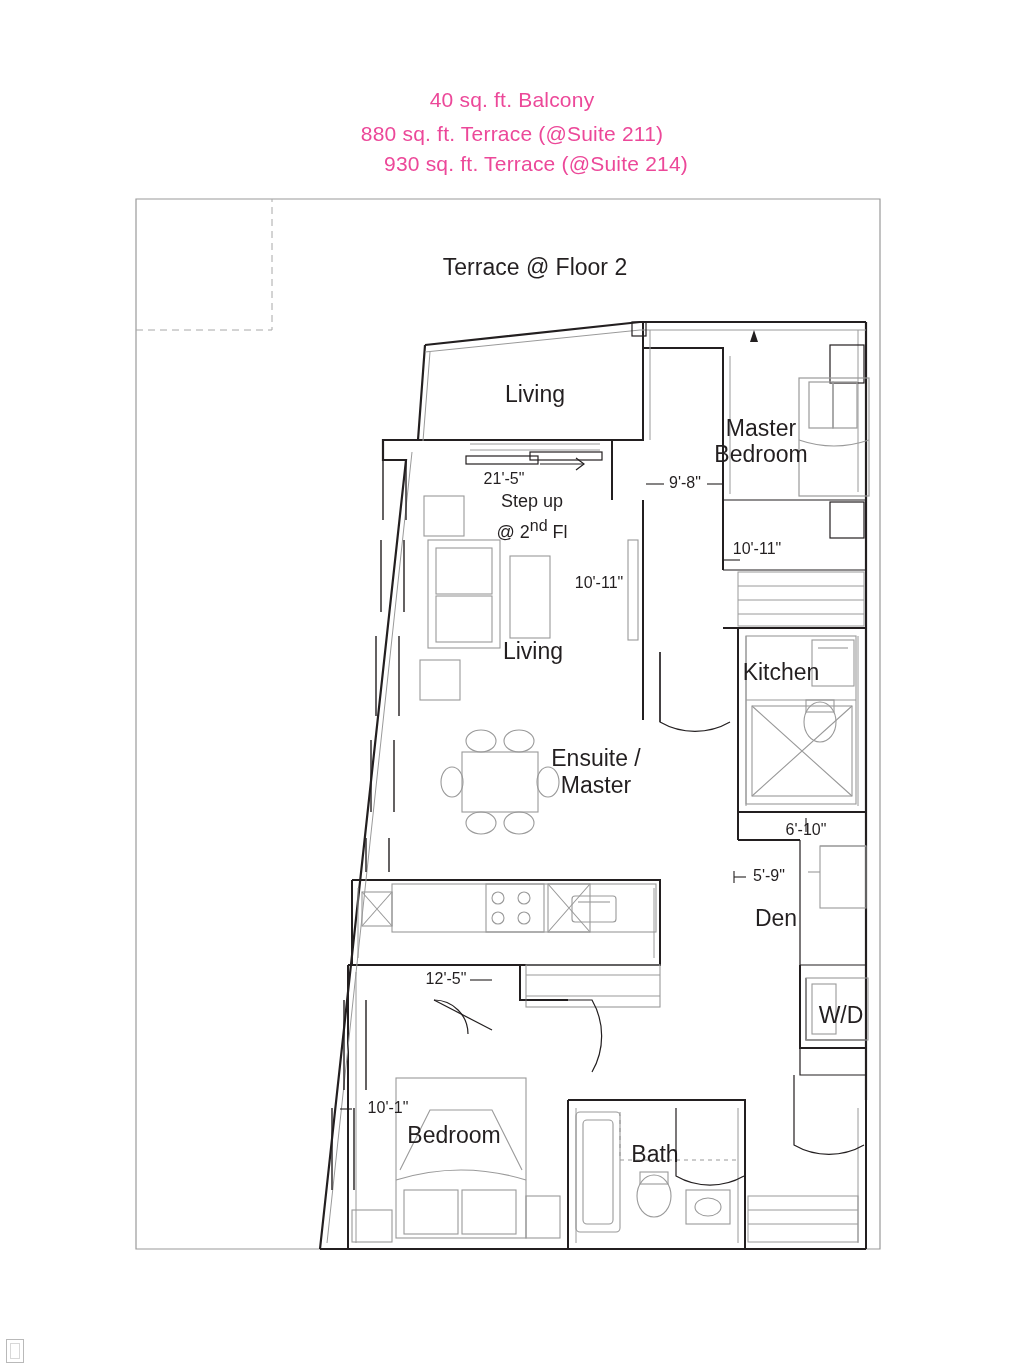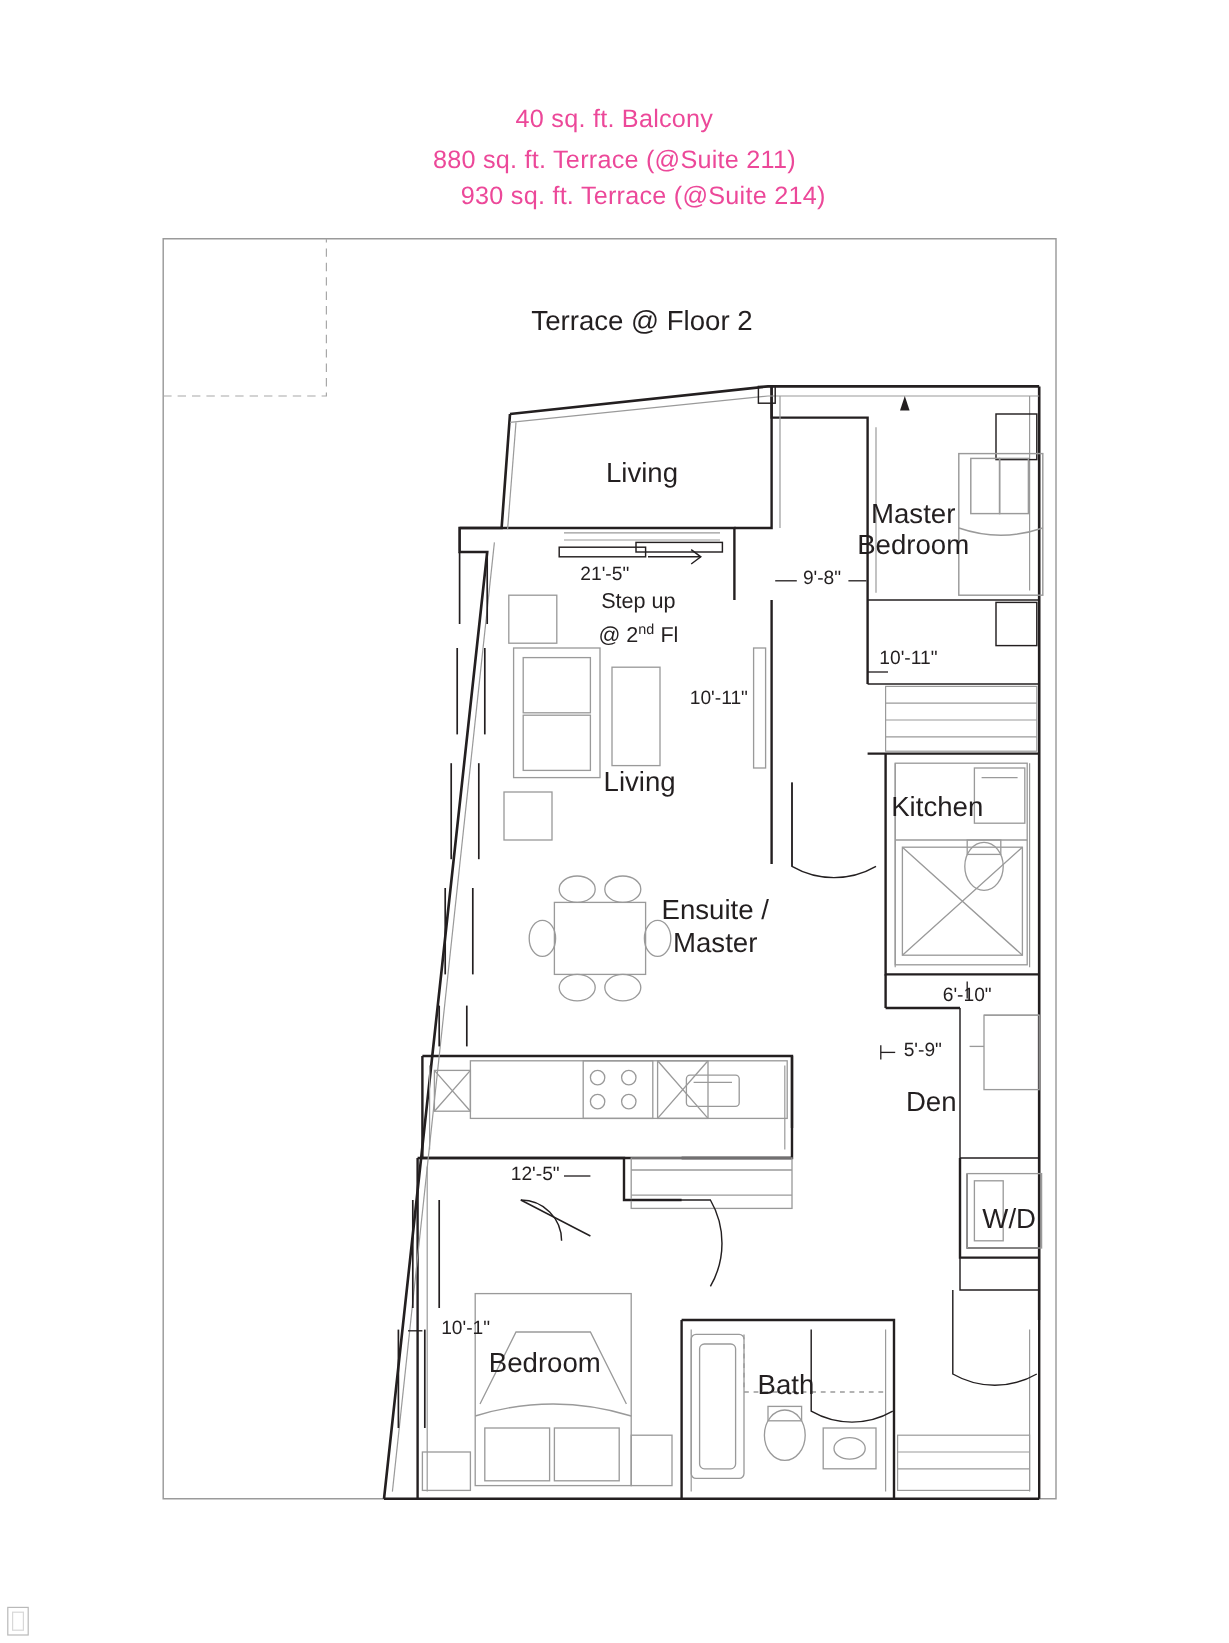--- a/index.html
+++ b/index.html
@@ -7,21 +7,21 @@
   #root{position:absolute;left:0;top:0;width:1024px;height:1369px;}
   .hdr{position:absolute;width:100%;text-align:center;font-size:21px;letter-spacing:.2px;color:#ec4899;}
   .hdr1{top:88px;}
   .hdr2{top:122px;}
   .hdr3{top:152px;padding-left:24px;}
   svg{position:absolute;left:0;top:0;}
   .lbl{position:absolute;font-size:23px;color:#231f20;white-space:nowrap;}
   .lbl.c{transform:translateX(-50%);text-align:center;}
   .dim{position:absolute;font-size:16px;color:#231f20;white-space:nowrap;}
   .dim.c{transform:translateX(-50%);text-align:center;}
-  .sup{font-size:12px;vertical-align:super;}
+  .sup{font-size:16px;vertical-align:super;}
   .corner{position:absolute;left:6px;bottom:6px;width:16px;height:22px;border:1px solid #b9b9b9;}
   .corner:after{content:"";position:absolute;left:3px;top:3px;right:3px;bottom:3px;border:1px solid #d8d8d8;}
 </style>
 </head>
 <body>
 
 <div id="root">
 
   <div class="hdr hdr1">40 sq. ft. Balcony</div>
   <div class="hdr hdr2">880 sq. ft. Terrace (@Suite 211)</div>

